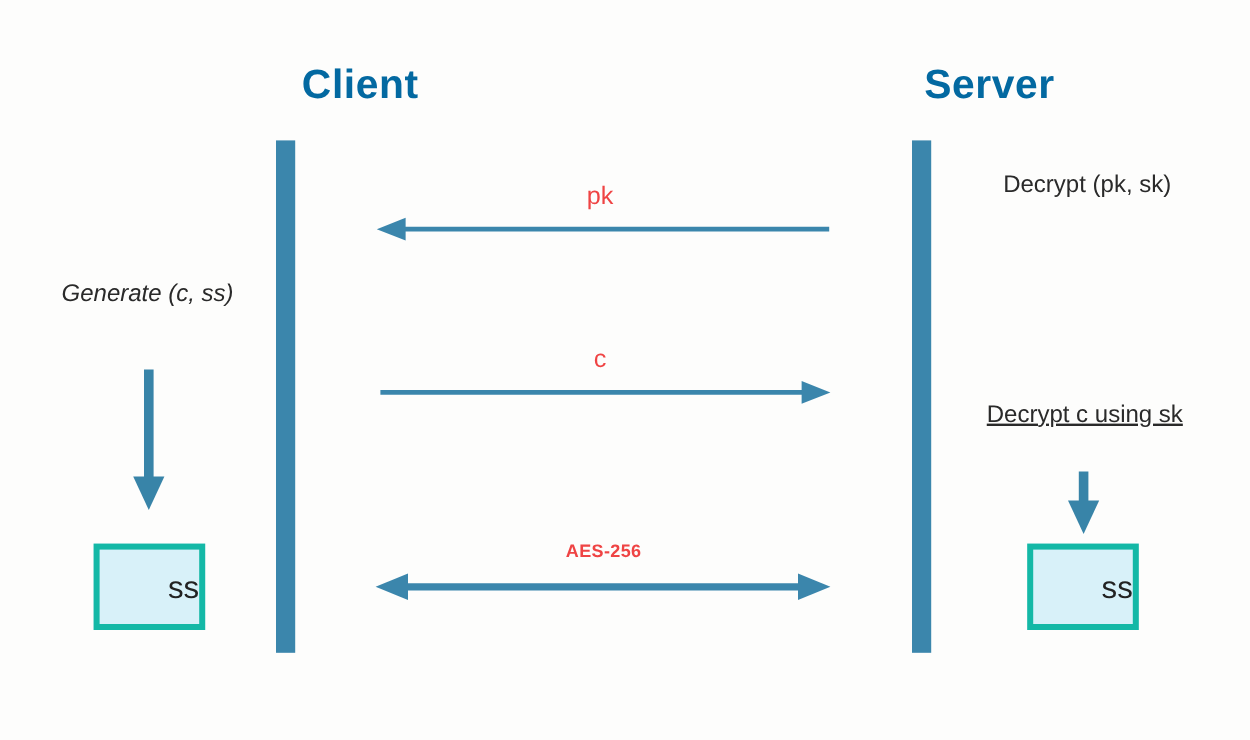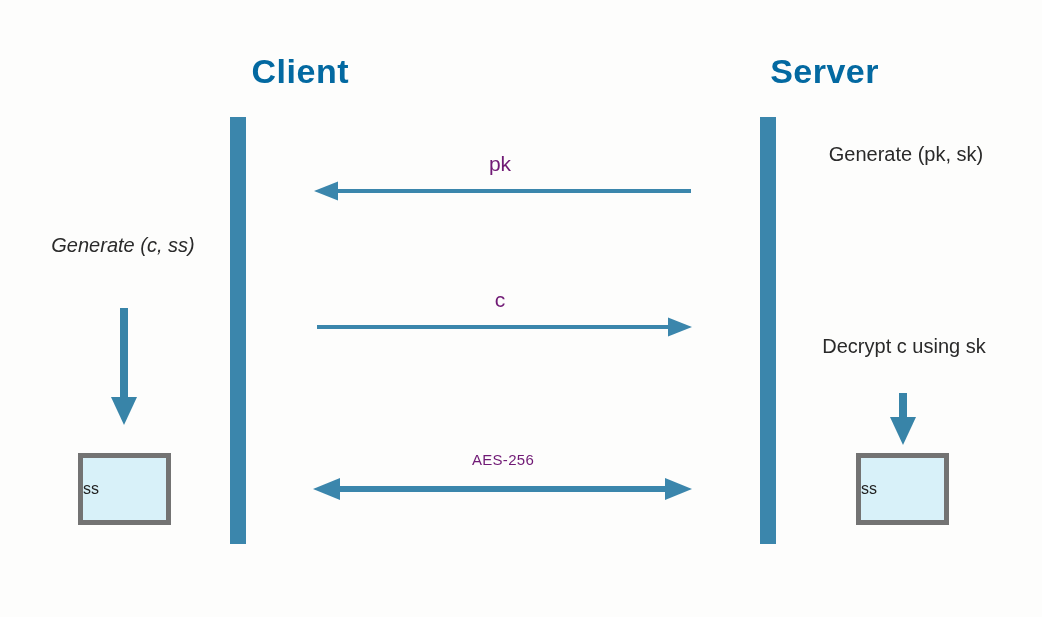--- a/index.html
+++ b/index.html
@@ -40,43 +40,43 @@
 
   .note {
     position: absolute;
     text-align: center;
     font-size: 20px;
     line-height: 27px;
     color: #2a2a2a;
   }
   .note-server-generate { left: 796px; top: 141px; width: 220px; }
   .note-client-generate { left: 23px;  top: 232px; width: 200px; font-style: italic; }
-  .note-server-decrypt  { left: 794px; top: 333px; width: 220px; }
+  .note-server-decrypt  { left: 794px; top: 333px; width: 220px; text-decoration: underline; }
 
   .msg-label {
     position: absolute;
     width: 160px;
     text-align: center;
     font-size: 21px;
-    color: #701a75;
+    color: #ef4444;
   }
   .label-pk  { left: 420px; top: 152px; }
   .label-c   { left: 420px; top: 288px; }
-  .label-aes { left: 423px; top: 451px; font-size: 15px; font-weight: normal; letter-spacing: 0.3px; }
+  .label-aes { left: 423px; top: 451px; font-size: 15px; font-weight: bold; letter-spacing: 0.3px; }
 
   .ss-box {
     position: absolute;
     width: 83px;
     height: 62px;
     background: #d8f1f9;
-    border: 5px solid #737373;
+    border: 5px solid #14b8a6;
     display: flex;
     align-items: center;
-    justify-content: flex-start;
-    font-size: 16px;
+    justify-content: flex-end;
+    font-size: 26px;
     color: #222222;
   }
   .ss-box-client { left: 78px;  top: 453px; }
   .ss-box-server { left: 856px; top: 453px; }
 
   .arrow-layer {
     position: absolute;
     left: 0;
     top: 0;
     width: 1042px;
@@ -88,21 +88,21 @@
 <body>
 
 <div class="canvas">
 
   <div class="actor-title title-client">Client</div>
   <div class="actor-title title-server">Server</div>
 
   <div class="lifeline lifeline-client"></div>
   <div class="lifeline lifeline-server"></div>
 
-  <div class="note note-server-generate">Generate (pk, sk)</div>
+  <div class="note note-server-generate">Decrypt (pk, sk)</div>
 
   <div class="note note-client-generate">
     <div>Generate (c, ss)</div>
   </div>
 
   <div class="note note-server-decrypt">
     <div>Decrypt c using sk</div>
   </div>
 
   <div class="msg-label label-pk">pk</div>

